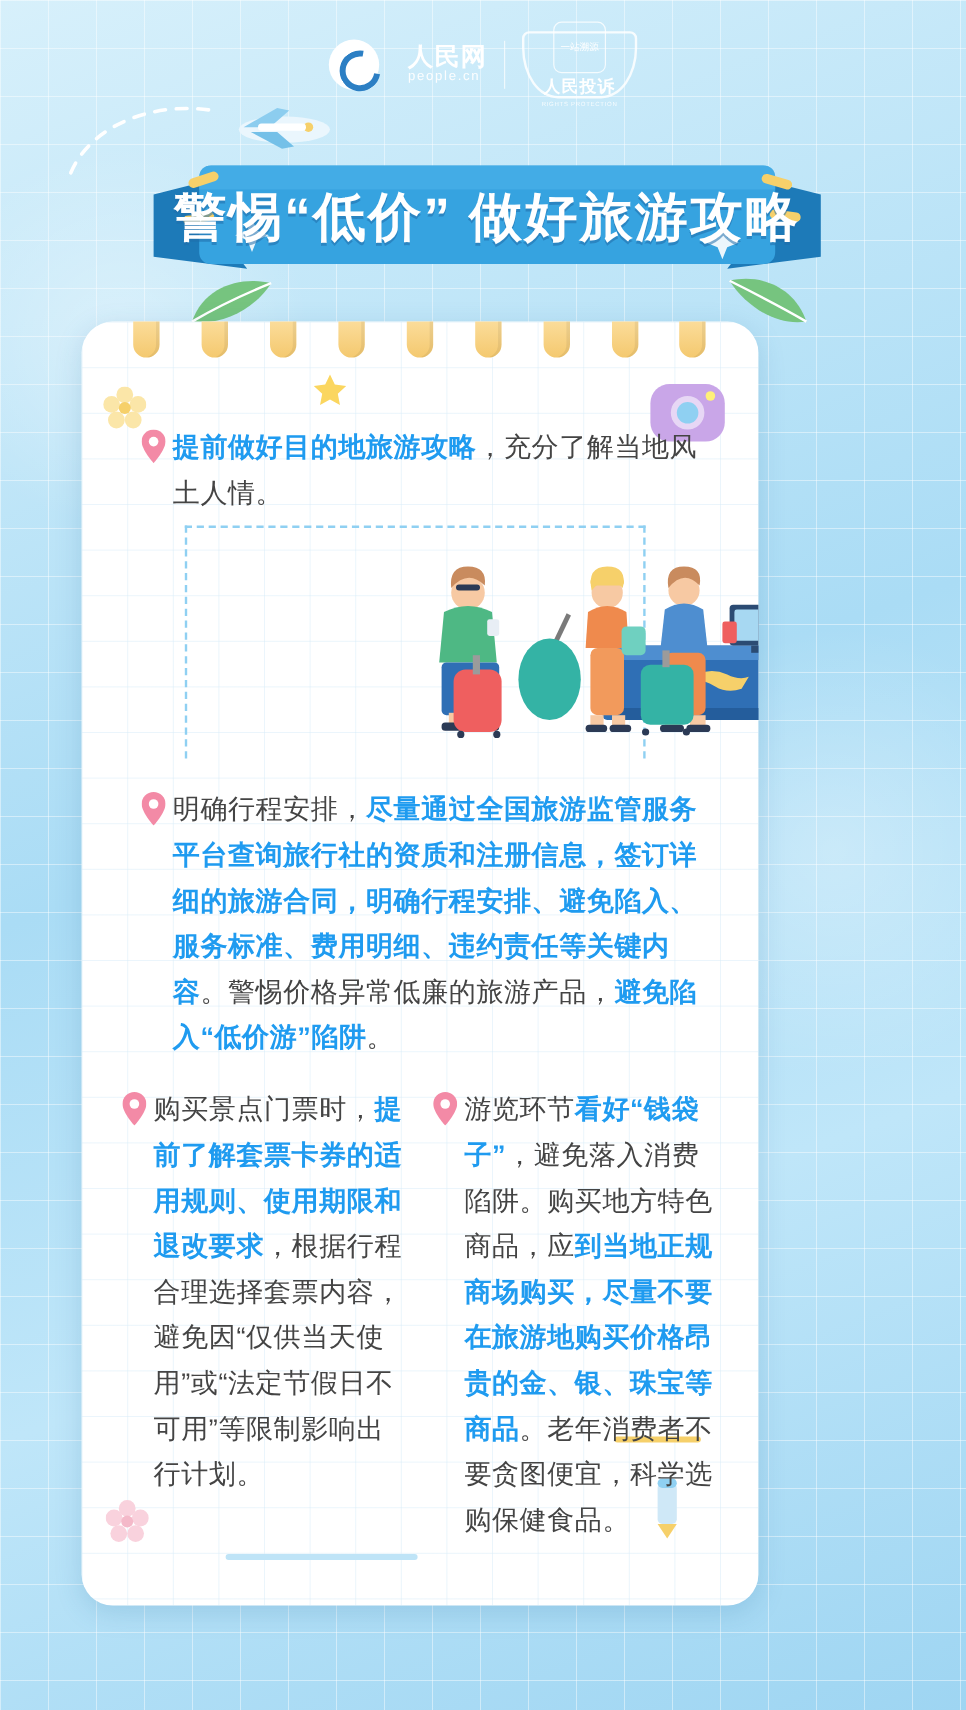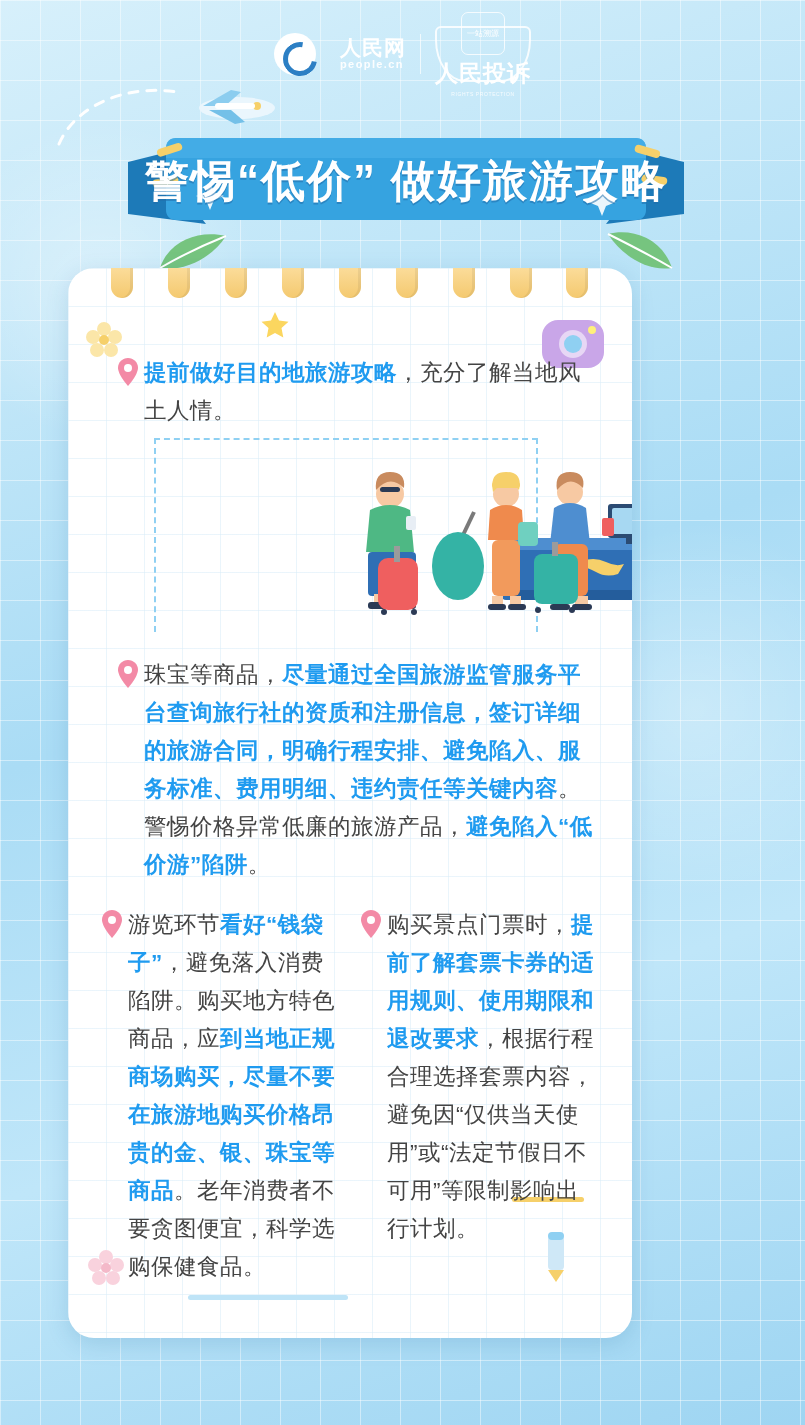--- a/index.html
+++ b/index.html
@@ -78,21 +78,20 @@
   }
   .logo-cn {
     font-size: 21px;
     font-weight: bold;
     letter-spacing: 1px;
   }
   .logo-en {
     font-size: 11px;
     letter-spacing: 1.4px;
     opacity: .95;
-    font-weight: bold;
   }
   .logo-div {
     width: 1px; height: 40px;
     background: rgba(255,255,255,.7);
   }
   .logo-shield {
     width: 96px; height: 56px;
     position: relative;
     display: flex;
     flex-direction: column;
@@ -108,21 +107,21 @@
   }
   .shield-top {
     font-size: 8px;
     border: 1px solid rgba(255,255,255,.8);
     border-radius: 7px;
     padding: 15px 5px;
     position: relative;
     margin-bottom: 3px;
   }
   .shield-main {
-    font-size: 23px;
+    font-size: 14px;
     font-weight: bold;
     letter-spacing: 1px;
     position: relative;
   }
   .shield-sub {
     font-size: 5px;
     letter-spacing: .6px;
     position: relative;
     opacity: .85;
     margin-top: 2px;
@@ -448,35 +447,35 @@
         <circle cx="436" cy="168" r="3" fill="#2b3a55"></circle>
         <circle cx="470" cy="168" r="3" fill="#2b3a55"></circle>
       </svg>
     </div>
 
     <div class="para p2">
       <svg class="pin" viewBox="0 0 20 28">
         <path d="M10 0 C4.5 0 0 4.4 0 9.8 C0 17 10 28 10 28 C10 28 20 17 20 9.8 C20 4.4 15.5 0 10 0 Z" fill="#f38aa6"></path>
         <circle cx="10" cy="10" r="4" fill="#ffffff"></circle>
       </svg>
-      <span class="plain">珠宝等商品，</span><span class="hl">尽量通过全国旅游监管服务平台查询旅行社的资质和注册信息，签订详细的旅游合同，明确行程安排、避免陷入、服务标准、费用明细、违约责任等关键内容</span><span class="plain">。警惕价格异常低廉的旅游产品，</span><span class="hl">避免陷入“低价游”陷阱</span><span class="plain">。</span>
+      <span class="plain">明确行程安排，</span><span class="hl">尽量通过全国旅游监管服务平台查询旅行社的资质和注册信息，签订详细的旅游合同，明确行程安排、避免陷入、服务标准、费用明细、违约责任等关键内容</span><span class="plain">。警惕价格异常低廉的旅游产品，</span><span class="hl">避免陷入“低价游”陷阱</span><span class="plain">。</span>
     </div>
 
     <div class="cols">
+      <div class="col">
+        <svg class="pin" style="left:0;" viewBox="0 0 20 28">
+          <path d="M10 0 C4.5 0 0 4.4 0 9.8 C0 17 10 28 10 28 C10 28 20 17 20 9.8 C20 4.4 15.5 0 10 0 Z" fill="#f38aa6"></path>
+          <circle cx="10" cy="10" r="4" fill="#ffffff"></circle>
+        </svg>
+        <div class="body"><span class="plain">购买景点门票时，</span><span class="hl">提前了解套票卡券的适用规则、使用期限和退改要求</span><span class="plain">，根据行程合理选择套票内容，避免因“仅供当天使用”或“法定节假日不可用”等限制影响出行计划。</span></div>
+      </div>
+
       <div class="col">
         <svg class="pin" style="left:0;" viewBox="0 0 20 28">
           <path d="M10 0 C4.5 0 0 4.4 0 9.8 C0 17 10 28 10 28 C10 28 20 17 20 9.8 C20 4.4 15.5 0 10 0 Z" fill="#f38aa6"></path>
           <circle cx="10" cy="10" r="4" fill="#ffffff"></circle>
         </svg>
         <div class="body"><span class="plain">游览环节</span><span class="hl">看好“钱袋子”</span><span class="plain">，避免落入消费陷阱。购买地方特色商品，应</span><span class="hl">到当地正规商场购买，尽量不要在旅游地购买价格昂贵的金、银、珠宝等商品</span><span class="plain">。老年消费者不要贪图便宜，科学选购保健食品。</span></div>
       </div>
-
-      <div class="col">
-        <svg class="pin" style="left:0;" viewBox="0 0 20 28">
-          <path d="M10 0 C4.5 0 0 4.4 0 9.8 C0 17 10 28 10 28 C10 28 20 17 20 9.8 C20 4.4 15.5 0 10 0 Z" fill="#f38aa6"></path>
-          <circle cx="10" cy="10" r="4" fill="#ffffff"></circle>
-        </svg>
-        <div class="body"><span class="plain">购买景点门票时，</span><span class="hl">提前了解套票卡券的适用规则、使用期限和退改要求</span><span class="plain">，根据行程合理选择套票内容，避免因“仅供当天使用”或“法定节假日不可用”等限制影响出行计划。</span></div>
-      </div>
     </div>
 
   </div>
 </div>
 
 </body></html>

